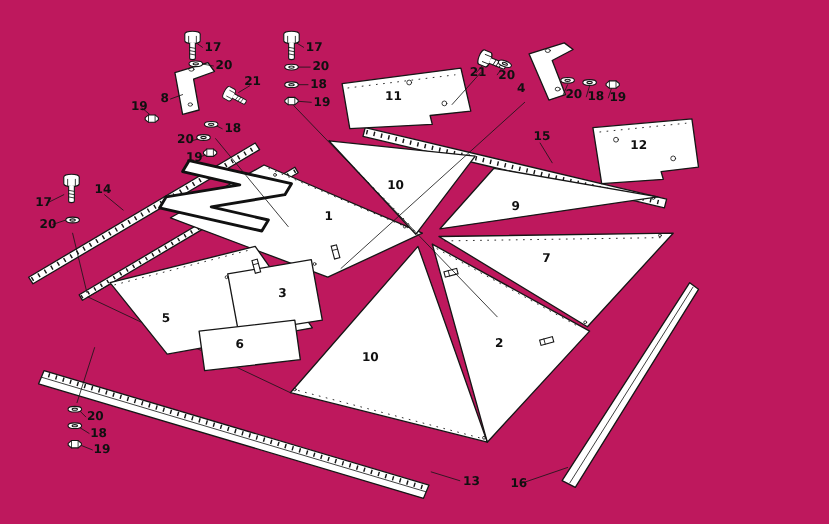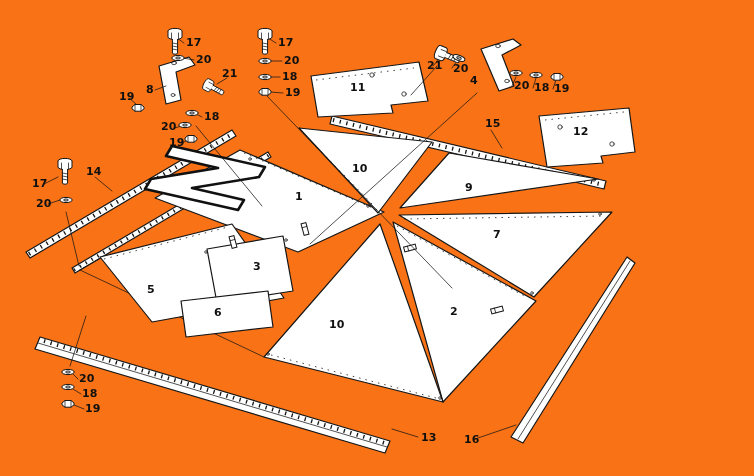--- a/index.html
+++ b/index.html
@@ -1,16 +1,16 @@
 <!DOCTYPE html>
 <html><head>
 <meta charset="utf-8">
 <style>
   html,body{margin:0;padding:0;background:#ffffff;}
-  .stage{width:754px;height:476px;background:#f97316;position:relative;overflow:hidden;}
+  .stage{width:754px;height:476px;background:#be185d;position:relative;overflow:hidden;}
   svg{display:block;}
   .pnl{fill:#ffffff;stroke:#161616;stroke-width:1.2;stroke-linejoin:round;}
   .ln{fill:none;stroke:#161616;stroke-width:1.05;stroke-linecap:round;}
   .thin{stroke-width:0.75;}
   .dash{fill:none;stroke:#161616;stroke-width:0.8;stroke-dasharray:1.5 5;}
   .hatch{fill:none;stroke:#161616;stroke-dasharray:1.3 5.5;}
   .hw{fill:#ffffff;stroke:#161616;stroke-width:1;}
   .zcut{fill:#ffffff;stroke:#111111;stroke-width:2.6;stroke-linejoin:round;}
   .lbl{font-family:"DejaVu Sans",sans-serif;font-size:11px;font-weight:bold;fill:#101010;}
 </style>

